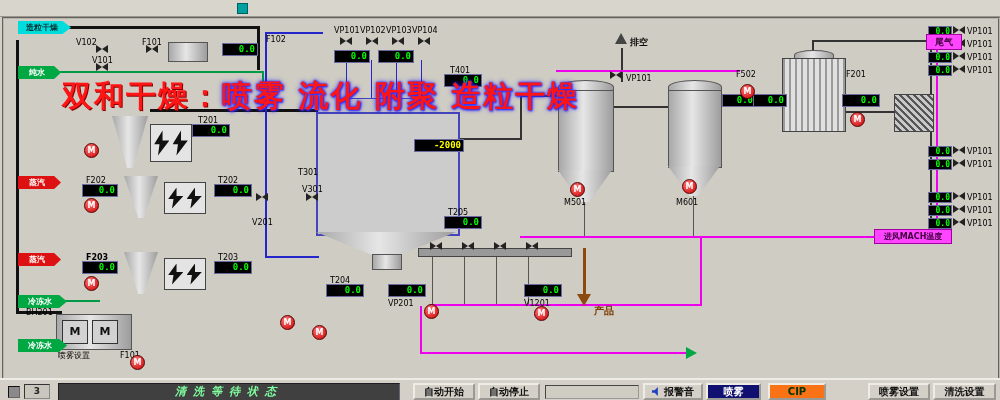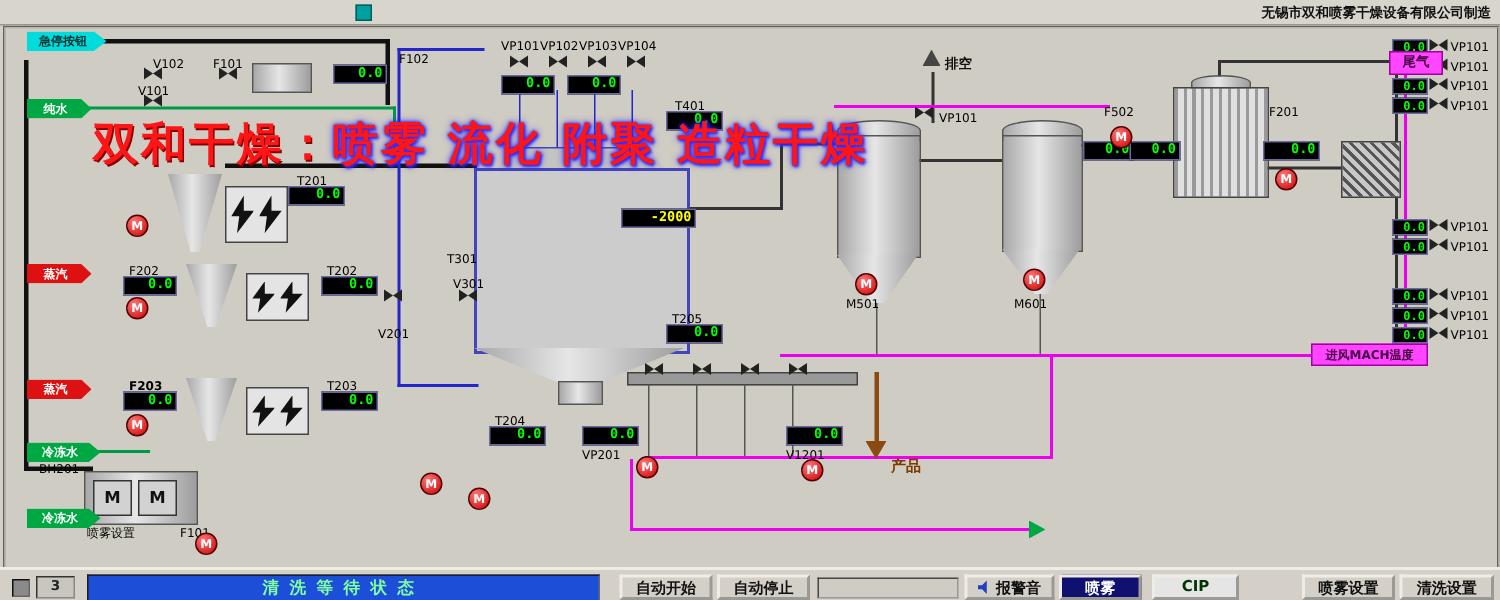--- a/index.html
+++ b/index.html
@@ -59,39 +59,38 @@
   .watermark{position:absolute;left:62px;top:76px;font-size:30px;font-weight:bold;letter-spacing:2px;
     white-space:nowrap;z-index:8;pointer-events:none;}
   .wm-prefix{color:#ff1515;text-shadow:1px 1px 0 #8a0000;}
   .wm-body{color:#ff1515;text-shadow:0 0 5px #2a2aff,0 0 2px #2a2aff,1px 1px 2px #2a2aff;}
 
   
   #bottombar{position:absolute;left:0;top:378px;width:1000px;height:22px;background:#d4d0c8;border-top:2px outset #efece5;z-index:20;}
   .indsq{position:absolute;left:8px;top:6px;width:10px;height:10px;background:#8a8a8a;border:1px inset #666;}
   .counterbox{position:absolute;left:24px;top:4px;width:24px;height:13px;background:#c9c6be;border:1px inset #888;
     font-size:9px;font-weight:bold;text-align:center;line-height:13px;color:#222;}
-  .statusbar{position:absolute;left:58px;top:3px;width:340px;height:16px;background:#1d4ed8;border:1px inset #667;
-    color:#7fff9f;font-size:11px;font-weight:bold;text-align:center;line-height:16px;letter-spacing:7px;}
+  .statusbar{position:absolute;left:58px;top:3px;width:340px;height:16px;background:#404040;border:1px inset #667;
+    color:#7fff9f;font-size:11px;font-weight:bold;text-align:center;line-height:16px;letter-spacing:7px;font-style:italic;}
   .recess{position:absolute;left:545px;top:5px;width:92px;height:12px;background:#cfccc4;border:1px inset #999;}
   .btn{position:absolute;top:3px;height:17px;background:#d4d0c8;border:2px outset #efece5;
     font-family:"DejaVu Sans","Liberation Sans",sans-serif;font-size:10px;font-weight:bold;color:#111;
     padding:0;cursor:pointer;white-space:nowrap;}
   .btn-dark{background:#101070;color:#fff;}
-  .btn-green{background:#e5e5e5;color:#003300;}
+  .btn-green{background:#f97316;color:#003300;}
   .spk{display:inline-block;width:9px;height:9px;background:#2040c0;vertical-align:-1px;margin-right:3px;
     clip-path:polygon(0 35%,30% 35%,65% 0,65% 100%,30% 65%,0 65%);}
 </style>
 </head>
 <body>
 
 <div id="screen">
 
   <div id="titlebar">
     <div class="tealsq"></div>
-    <div class="manufacturer">无锡市双和喷雾干燥设备有限公司制造</div>
   </div>
 
   <div id="panel"></div>
 
   <div id="diagram">
 
     <div class="vessel" style="left:168px;top:42px;width:38px;height:18px"></div>
 
     <div class="cone" style="left:112px;top:116px;width:36px;height:52px"></div>
     <div class="heater" style="left:150px;top:124px;width:40px;height:36px"></div>
@@ -166,27 +165,27 @@
       <div class="pipe" style="left: 265px; top: 256px; width: 54px; height: 2px; background: rgb(37, 37, 204);"></div>
       <div class="pipe" style="left: 346px; top: 60px; width: 1px; height: 40px; background: rgb(37, 37, 204);"></div>
       <div class="pipe" style="left: 371px; top: 60px; width: 1px; height: 40px; background: rgb(37, 37, 204);"></div>
       <div class="pipe" style="left: 396px; top: 60px; width: 1px; height: 40px; background: rgb(37, 37, 204);"></div>
       <div class="pipe" style="left: 421px; top: 60px; width: 1px; height: 40px; background: rgb(37, 37, 204);"></div>
       <div class="pipe" style="left: 58px; top: 71px; width: 206px; height: 2px; background: rgb(0, 153, 68);"></div>
       <div class="pipe" style="left: 262px; top: 71px; width: 2px; height: 38px; background: rgb(0, 153, 68);"></div>
       <div class="pipe" style="left: 40px; top: 300px; width: 60px; height: 2px; background: rgb(0, 153, 68);"></div>
       <div class="pipe" style="left: 40px; top: 344px; width: 60px; height: 2px; background: rgb(0, 153, 68);"></div>
       <div class="pipe" style="left: 583px; top: 248px; width: 3px; height: 46px; background: rgb(138, 74, 16);"></div>
-      <div class="src" style="left: 18px; top: 21px; width: 48px; background: rgb(0, 220, 220); color: rgb(0, 48, 48);">急停按钮</div>
+      <div class="src" style="left: 18px; top: 21px; width: 48px; background: rgb(0, 220, 220); color: rgb(0, 48, 48);">造粒干燥</div>
       <div class="src" style="left: 18px; top: 66px; width: 38px; background: rgb(0, 168, 68); color: rgb(255, 255, 255);">纯水</div>
       <div class="src" style="left: 18px; top: 176px; width: 38px; background: rgb(221, 17, 17); color: rgb(255, 255, 255);">蒸汽</div>
       <div class="src" style="left: 18px; top: 253px; width: 38px; background: rgb(221, 17, 17); color: rgb(255, 255, 255);">蒸汽</div>
       <div class="src" style="left: 18px; top: 295px; width: 44px; background: rgb(0, 168, 68); color: rgb(255, 255, 255);">冷冻水</div>
       <div class="src" style="left: 18px; top: 339px; width: 44px; background: rgb(0, 168, 68); color: rgb(255, 255, 255);">冷冻水</div>
-      <div class="lbl" style="left: 102px; top: 38px;">V102</div>
+      <div class="lbl" style="left: 76px; top: 38px;">V102</div>
       <div class="lbl" style="left: 142px; top: 38px;">F101</div>
       <div class="lbl" style="left: 92px; top: 56px;">V101</div>
       <div class="lbl" style="left: 226px; top: 35px; padding-left: 40px;">F102</div>
       <div class="lbl" style="left: 334px; top: 26px;">VP101</div>
       <div class="lbl" style="left: 360px; top: 26px;">VP102</div>
       <div class="lbl" style="left: 386px; top: 26px;">VP103</div>
       <div class="lbl" style="left: 412px; top: 26px;">VP104</div>
       <div class="lbl" style="left: 450px; top: 66px;">T401</div>
       <div class="lbl" style="left: 626px; top: 74px;">VP101</div>
       <div class="lbl" style="left: 198px; top: 116px;">T201</div>

